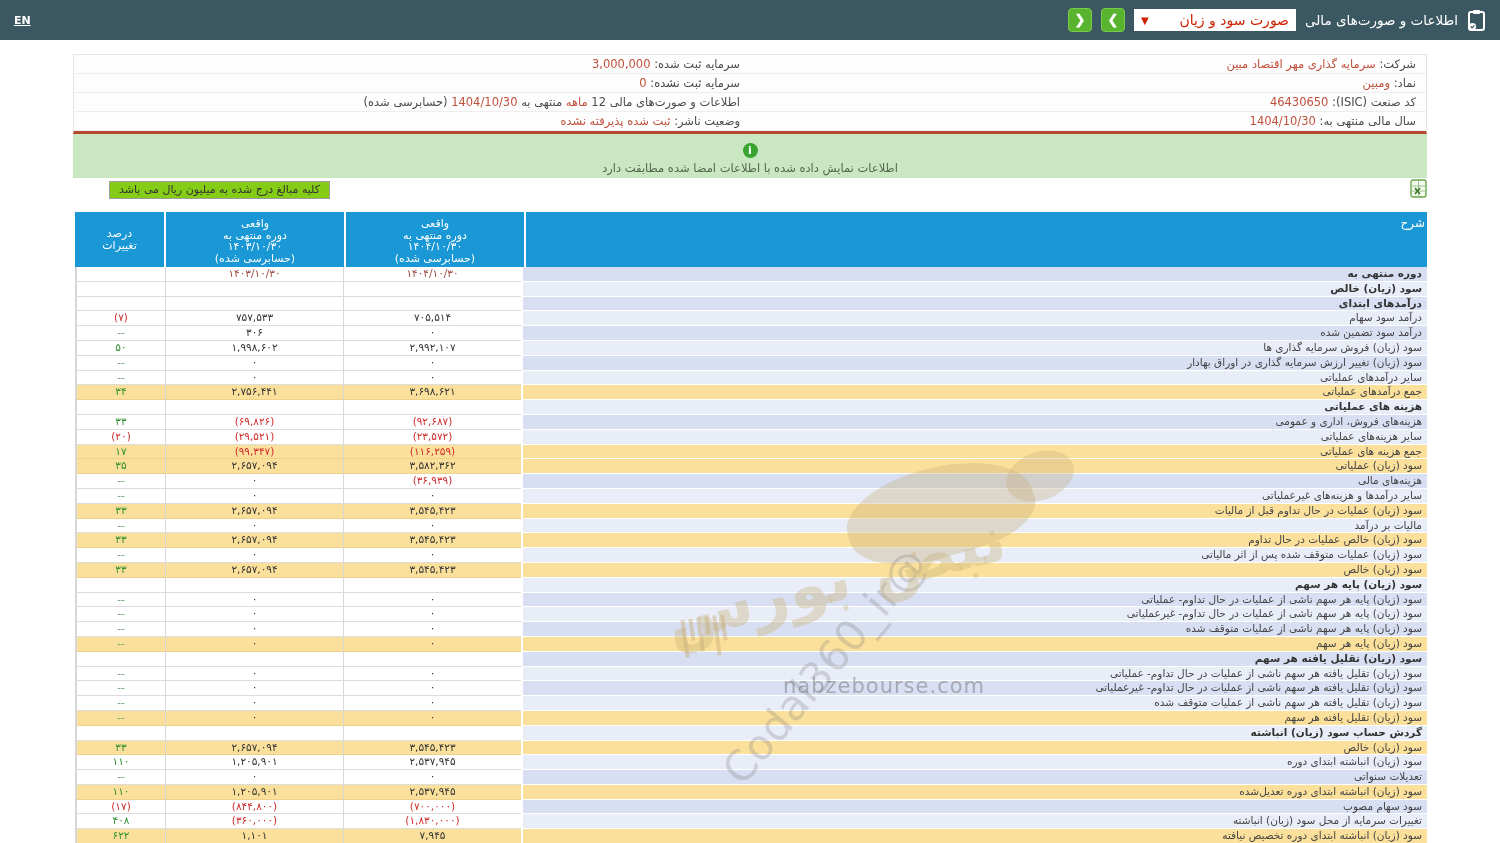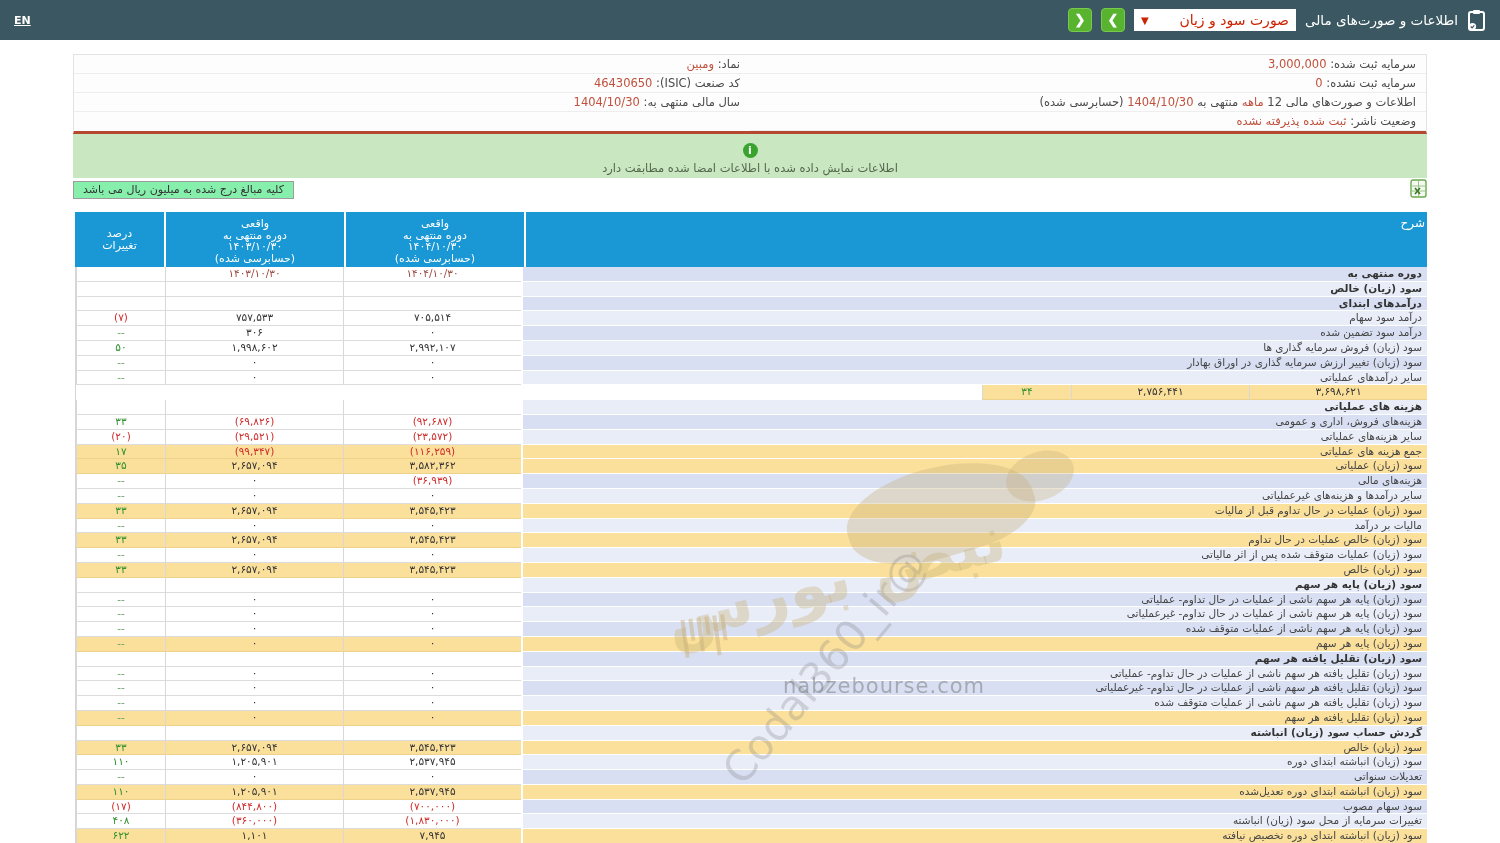--- a/index.html
+++ b/index.html
@@ -33,22 +33,22 @@
   
   .banner { margin:0 73px; height:44px; background:#c9e7c0; text-align:center; padding-top:5px; }
   .info-dot { display:inline-block; width:15px; height:15px; border-radius:50%;
     background:#38a32e; color:#fff; font-size:11px; font-weight:bold; line-height:15px; }
   .banner-msg { display:block; margin-top:3px; font-size:11.5px; color:#55664f; }
 
   
   .note-row { margin:3px 73px 0; display:flex; justify-content:space-between;
     align-items:flex-start; height:20px; }
   .excel-btn { order:1; cursor:pointer; margin-top:-2px; }
-  .amounts-note { order:2; border:1px solid #9c9c9c; background:#86efac; font-size:11px;
-    color:#333; padding:1px 9px 2px; }
+  .amounts-note { order:2; border:1px solid #9c9c9c; background:#84cc16; font-size:11px;
+    color:#333; padding:1px 9px 2px;margin-left:36px; }
 
   
   .tbl { margin:11px 73px 0; width:1352px; position:relative; }
   .thead { display:flex; gap:2px; }
   .th { background:#1a97d5; color:#fff; text-align:center; font-size:11px;
     padding:6px 2px 5px; height:55px; }
   .th span { display:block; line-height:11.5px; }
   .th-change { width:89px; }
   .th-val { width:178px; }
   .th-desc { flex:1; line-height:42px; font-size:12px;text-align:right; }
@@ -110,20 +110,24 @@
         <span class="caret">▼</span>
       </div>
       <button class="nav-btn">❯</button>
       <button class="nav-btn">❮</button>
     </div>
     <a class="lang">EN</a>
   </header>
 
   <section class="info">
     <div class="info-cell">
+      <span>شرکت:</span>
+      <span class="lnk">سرمایه گذاری مهر اقتصاد مبین</span>
+    </div>
+    <div class="info-cell">
       <span>سرمایه ثبت شده:</span>
       <span class="val">3,000,000</span>
     </div>
     <div class="info-cell">
       <span>نماد:</span>
       <span class="lnk">ومبین</span>
     </div>
     <div class="info-cell">
       <span>سرمایه ثبت نشده:</span>
       <span class="val">0</span>
@@ -232,20 +236,21 @@
           <div class="tcell c-1403 num">۰</div>
           <div class="tcell c-chg num dash">--</div>
         </div>
         <div class="trow alt">
           <div class="tcell c-desc">سایر درآمدهای عملیاتی</div>
           <div class="tcell c-1404 num">۰</div>
           <div class="tcell c-1403 num">۰</div>
           <div class="tcell c-chg num dash">--</div>
         </div>
         <div class="trow total">
+          <div class="tcell c-desc">جمع درآمدهای عملیاتی</div>
           <div class="tcell c-1404 num">۳,۶۹۸,۶۲۱</div>
           <div class="tcell c-1403 num">۲,۷۵۶,۴۴۱</div>
           <div class="tcell c-chg num pos">۳۴</div>
         </div>
         <div class="trow alt section">
           <div class="tcell c-desc">هزینه های عملیاتی</div>
           <div class="tcell c-1404 num"></div>
           <div class="tcell c-1403 num"></div>
           <div class="tcell c-chg num"></div>
         </div>

